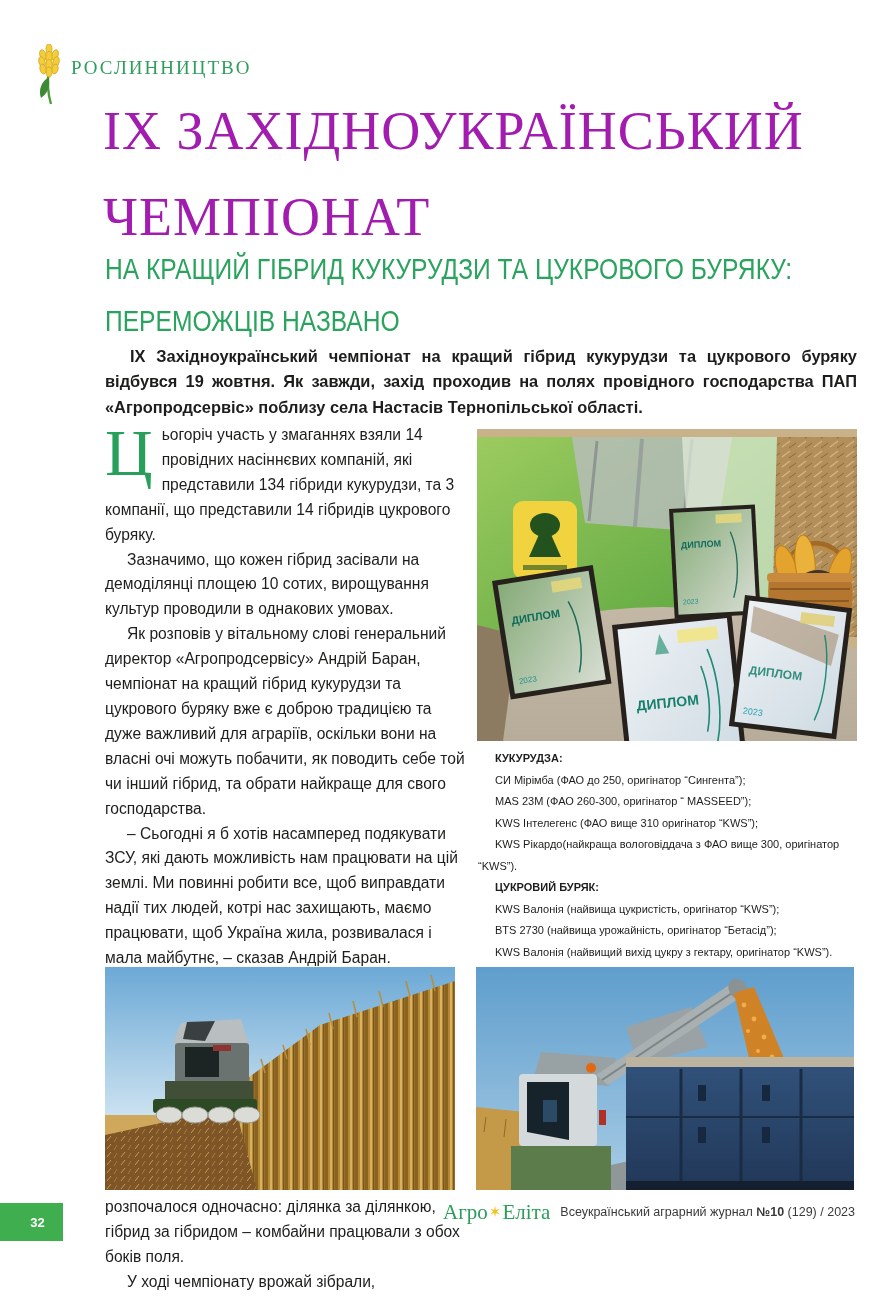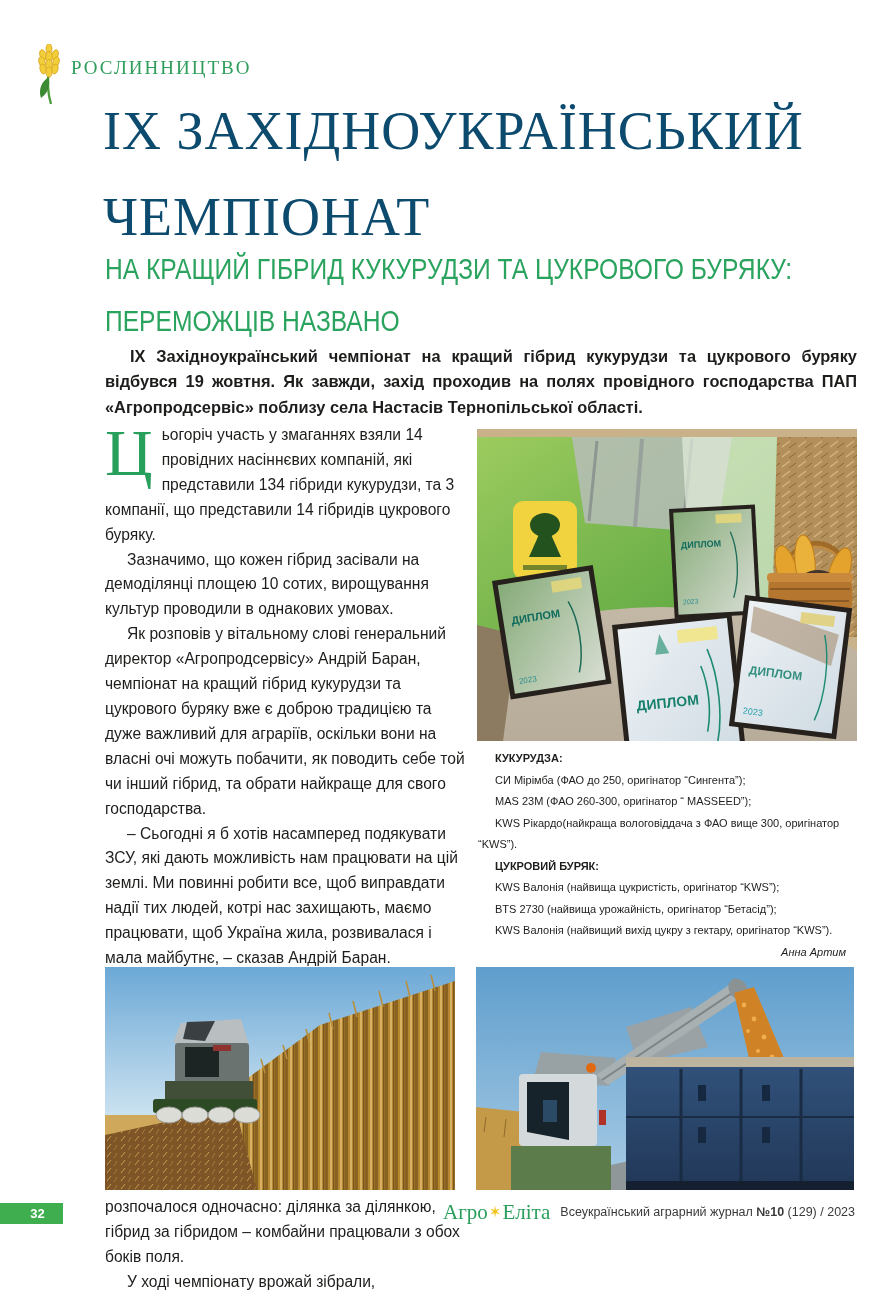--- a/index.html
+++ b/index.html
@@ -7,21 +7,21 @@
         font-family:"Liberation Sans",sans-serif;color:#1d1d1b;}
 
   
   .sec-head{position:absolute;left:33px;top:44px;width:260px;height:64px;}
   .wheat{position:absolute;left:0;top:0;}
   .sec-label{position:absolute;left:38px;top:13px;font-family:Liberation Serif, serif;
              font-size:19px;letter-spacing:2px;color:#2f9e5c;}
 
   
   .title{position:absolute;left:103px;top:88px;font-family:"Liberation Serif",serif;
-         font-size:54px;line-height:86px;color:#0c4a6e;letter-spacing:1px;font-weight:400;}
+         font-size:54px;line-height:86px;color:#a21caf;letter-spacing:1px;font-weight:400;}
   .subtitle{position:absolute;left:105px;top:243px;font-size:30px;line-height:52px;
             color:#2aa35e;transform:scaleX(.82);transform-origin:left top;white-space:nowrap;}
 
   
   .intro{position:absolute;left:105px;top:344px;width:752px;font-size:16.4px;line-height:25.4px;
          font-weight:700;text-align:justify;text-indent:25px;}
 
   
   .col-left{position:absolute;left:105px;top:423px;width:362px;font-size:15.6px;line-height:24.9px;}
   .col-left p{margin:0;text-indent:22px;}
@@ -35,21 +35,21 @@
   .photo-b{left:105px;top:967px;width:350px;height:223px;}
   .photo-c{left:476px;top:967px;width:378px;height:223px;}
 
   
   .winners{position:absolute;left:478px;top:748px;width:380px;font-size:11px;line-height:21.5px;}
   .winners p{margin:0;text-indent:17px;}
   .winners p.hd{font-weight:700;}
   .author{margin-top:9px;text-align:right;font-style:italic;padding-right:12px;text-indent:0!important;}
 
   
-  .pagenum{position:absolute;left:0;top:1203px;width:63px;height:21px;background:#3fae4e;
+  .pagenum{position:absolute;left:0;top:1203px;width:63px;height:38px;background:#3fae4e;
            color:#fff;font-size:13px;font-weight:700;display:flex;align-items:center;
            justify-content:center;padding-left:12px;box-sizing:border-box;}
   .footer-right{position:absolute;right:37px;top:1199px;height:26px;display:flex;
                 align-items:center;gap:10px;}
   .brand{font-family:"Liberation Serif",serif;font-size:21px;color:#2a9e5a;display:flex;align-items:center;}
   .brand .star{color:#f2c31c;font-size:15px;margin:0 1px;}
   .journal{font-size:12.5px;color:#3a3a3a;}
   .journal .bold{font-weight:700;}
 </style>
 </head>
@@ -189,20 +189,21 @@
       <path d="M84 30 C92 54 92 92 84 116" stroke="#1d8a74" stroke-width="1.4" fill="none"></path>
       <text x="13" y="78" font-size="12" font-weight="bold" fill="#17806c" opacity="0.85">ДИПЛОМ</text>
       <text x="12" y="118" font-size="9" fill="#2aa3b0">2023</text>
     </g>
   </svg>
 
   <div class="winners">
     <p class="hd">КУКУРУДЗА:</p>
     <p>СИ Мірімба (ФАО до 250, оригінатор “Сингента”);</p>
     <p>MAS 23M (ФАО 260-300, оригінатор “ MASSEED”);</p>
+    <p>KWS Інтелегенс (ФАО вище 310 оригінатор “KWS”);</p>
     <p>KWS Рікардо(найкраща вологовіддача з ФАО вище 300, оригінатор “KWS”).</p>
     <p class="hd">ЦУКРОВИЙ БУРЯК:</p>
     <p>KWS Валонія (найвища цукристість, оригінатор “KWS”);</p>
     <p>BTS 2730 (найвища урожайність, оригінатор “Бетасід”);</p>
     <p>KWS Валонія (найвищий вихід цукру з гектару, оригінатор “KWS”).</p>
     <p class="author">Анна Артим</p>
   </div>
 
   <svg class="photo photo-b" viewBox="0 0 350 223">
     <defs>

